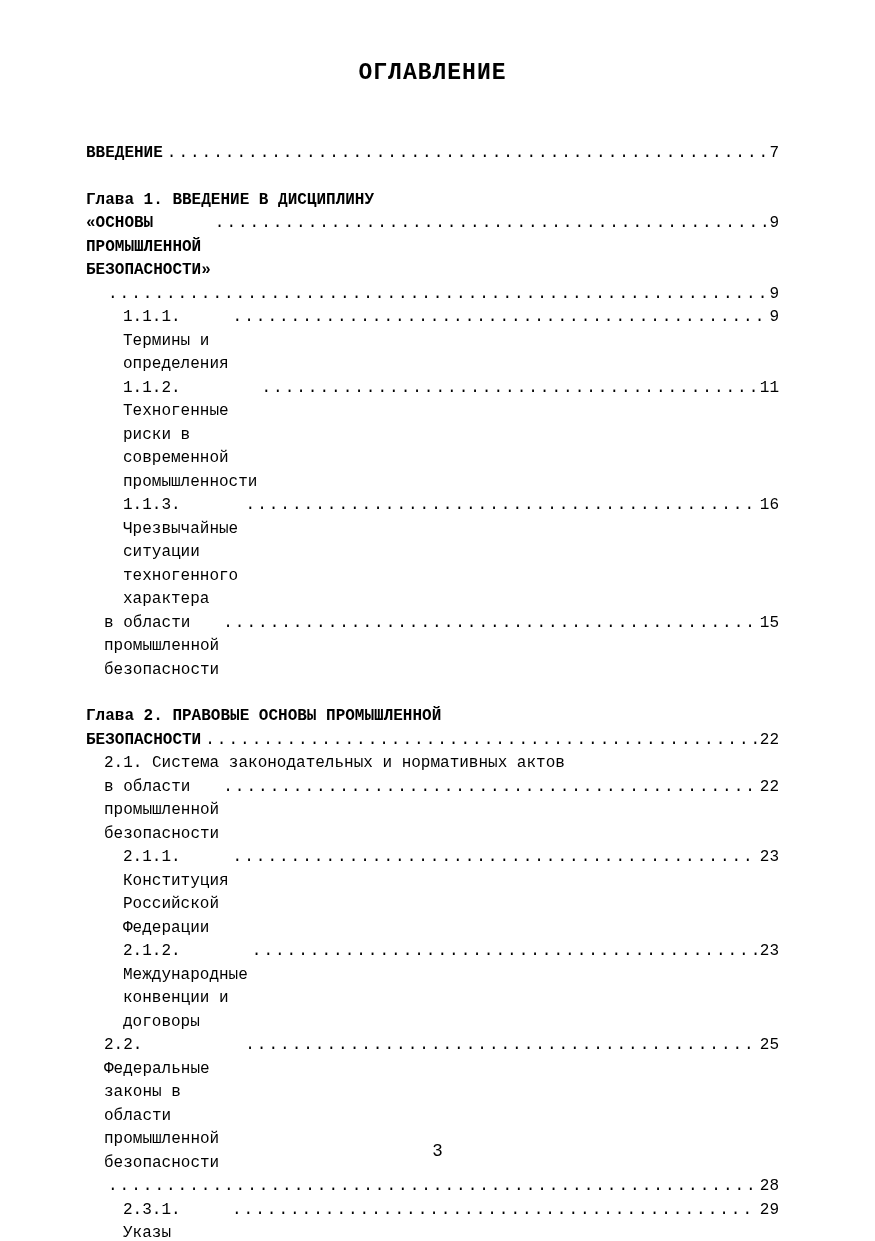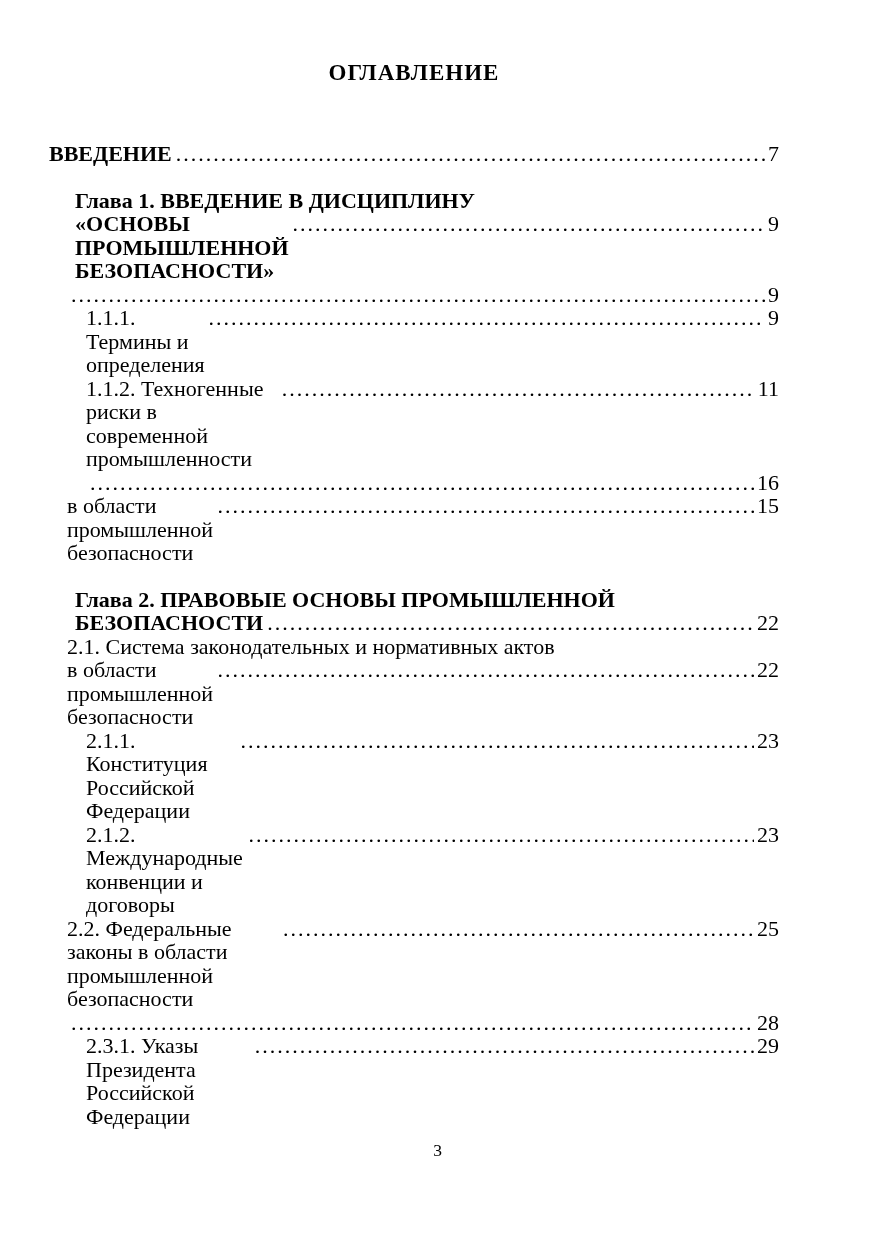--- a/index.html
+++ b/index.html
@@ -7,38 +7,39 @@
   body {
     background: #ffffff;
     font-family: "Liberation Serif", "DejaVu Serif", serif;
     color: #000000;
   }
   .page {
     position: relative;
     width: 875px;
     height: 1241px;
     background: #ffffff;
-    padding: 58px 96px 0 49px;
+    padding: 58px 96px 0 86px;
     overflow: hidden;
+    font-family: Liberation Mono, monospace;
   }
   .doc-title {
     margin: 0 0 54px 0;
     text-align: center;
     font-size: 23px;
     font-weight: bold;
     letter-spacing: 1px;
     line-height: 30px;
   }
   .entries { width: 100%; }
   .entry {
-    font-size: 22px;
+    font-size: 16px;
     line-height: 23.5px;
   }
   .entry.bold { font-weight: bold; }
-  .entry.gap { margin-top: 23px; margin-left: 26px; }
+  .entry.gap { margin-top: 23px; }
   .entry.indent-1 { padding-left: 18px; }
   .entry.indent-2 { padding-left: 37px; }
   .line {
     display: flex;
     align-items: baseline;
   }
   .line .text {
     flex: 0 1 auto;
     white-space: pre-wrap;
   }
@@ -105,20 +106,21 @@
       </div>
       <div class="entry indent-2">
         <div class="line">
           <span class="text">1.1.2. Техногенные риски в современной промышленности</span>
           <span class="dots"></span>
           <span class="page-num">11</span>
         </div>
       </div>
       <div class="entry indent-2">
         <div class="line">
+          <span class="text">1.1.3. Чрезвычайные ситуации техногенного характера</span>
           <span class="dots"></span>
           <span class="page-num">16</span>
         </div>
       </div>
       <div class="entry indent-1">
         <div class="line">
           <span class="text">в области промышленной безопасности</span>
           <span class="dots"></span>
           <span class="page-num">15</span>
         </div>

